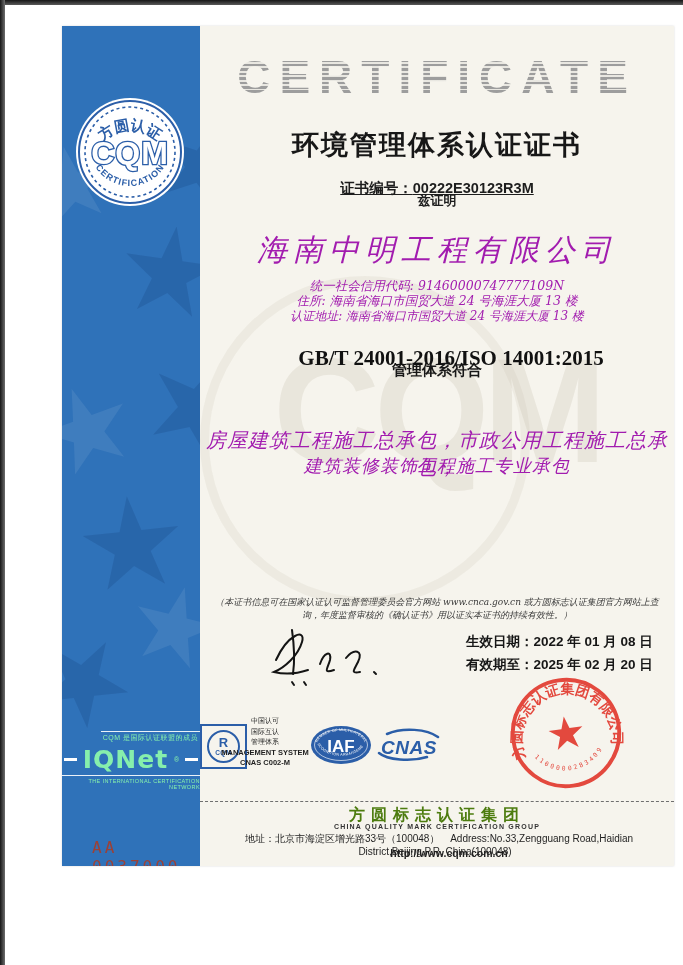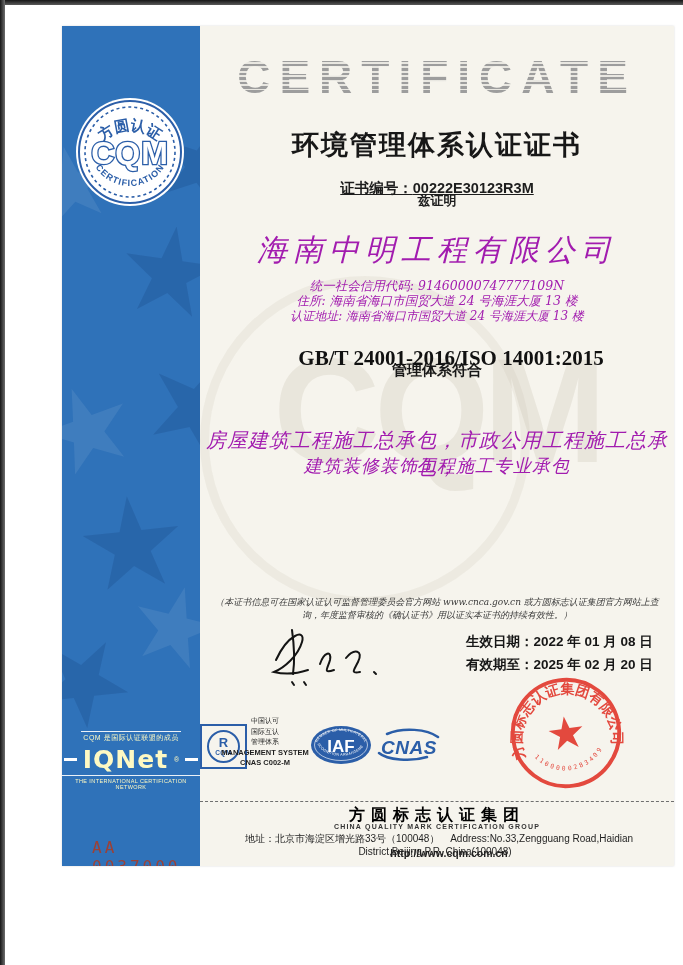--- a/index.html
+++ b/index.html
@@ -30,21 +30,21 @@
   }
   .star {
     position:absolute;
     clip-path:polygon(50% 0%,61% 35%,98% 35%,68% 57%,79% 91%,50% 70%,21% 91%,32% 57%,2% 35%,39% 35%);
   }
   .star.dark  { background:rgba(0,25,70,0.13); }
   .star.light { background:rgba(255,255,255,0.08); }
 
   .cqm-logo { position:absolute; left:12px; top:70px; }
 
-  .iqnet { position:absolute; left:0; right:0; top:700px; text-align:center; color:#fef9c3; }
+  .iqnet { position:absolute; left:0; right:0; top:700px; text-align:right; color:#86efac; }
   .iqnet-member { font-size:7px; letter-spacing:0.5px; display:inline-block;
                   border-top:1px solid rgba(255,255,255,0.9); padding:1px 2px 0 2px; }
   .iqnet-row { display:flex; align-items:center; justify-content:center; gap:6px; margin-top:1px; }
   .iqnet-bar { width:13px; height:3px; background:#fff; }
   .iqnet-name { font-size:25px; font-weight:bold; letter-spacing:1px; font-family:"DejaVu Sans",sans-serif; }
   .iqnet-reg { font-size:7px; vertical-align:top; }
   .iqnet-tag { display:inline-block; font-size:5.5px; letter-spacing:0.4px;
                border-top:1px solid rgba(255,255,255,0.9); padding-top:1.5px; margin-top:1px; }
   .serial { position:absolute; left:30px; top:812px; font-family:"DejaVu Sans Mono",monospace;
             font-size:16px; letter-spacing:3px; color:#9c4136; }
@@ -109,21 +109,21 @@
   .cnas { position:absolute; left:177px; top:702px; z-index:2; }
 
   .accr { position:absolute; left:240px; top:690px; width:130px; text-align:left;
           color:#1f1f1f; z-index:2; }
   .accr .cn { font-size:7px; line-height:10.5px; }
   .accr .en { font-size:7.5px; font-weight:bold; line-height:10.5px; }
 
   .divider { position:absolute; left:6px; right:18px; top:775px;
              border-top:1px dashed #6f6f6f; z-index:2; }
 
-  .group    { top:779px; font-size:16px; font-weight:bold; letter-spacing:6px; color:#000000; }
+  .group    { top:779px; font-size:16px; font-weight:bold; letter-spacing:6px; color:#4d7c0f; }
   .group-en { top:797px; font-size:7px; font-weight:bold; letter-spacing:1.2px; color:#333; }
   .footer-addr { top:806px; font-size:10px; color:#1f1f1f; }
   .footer-addr span { margin:0 4px; }
   .website  { top:821px; font-size:10.5px; font-weight:bold; color:#1f1f1f;padding-left:24px; }
 </style>
 </head>
 <body>
 
 <div class="scan-top"></div>
 <div class="scan-left"></div>

